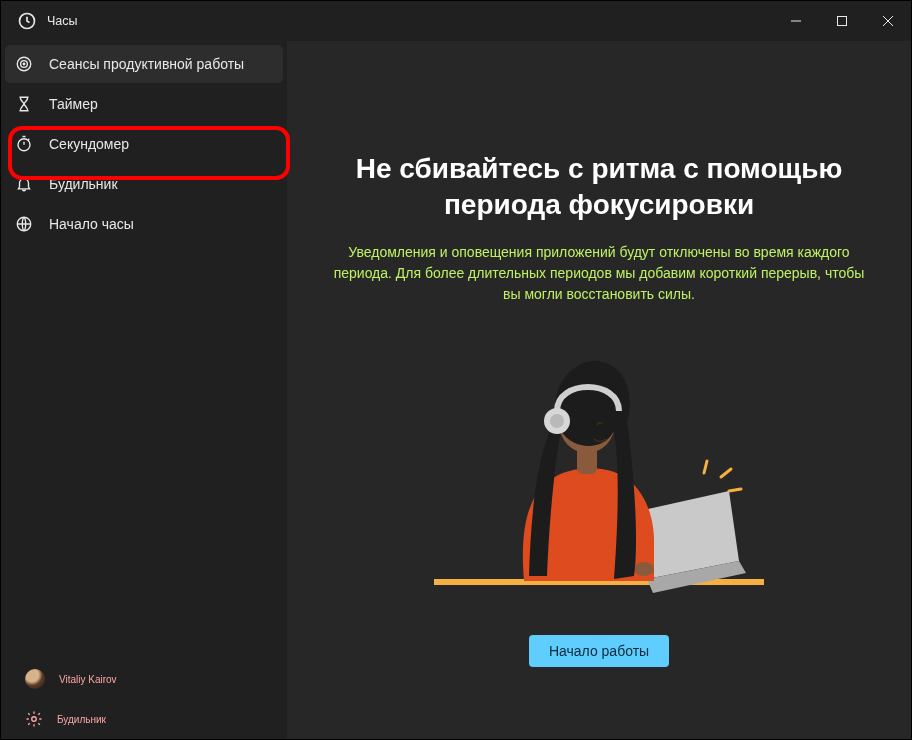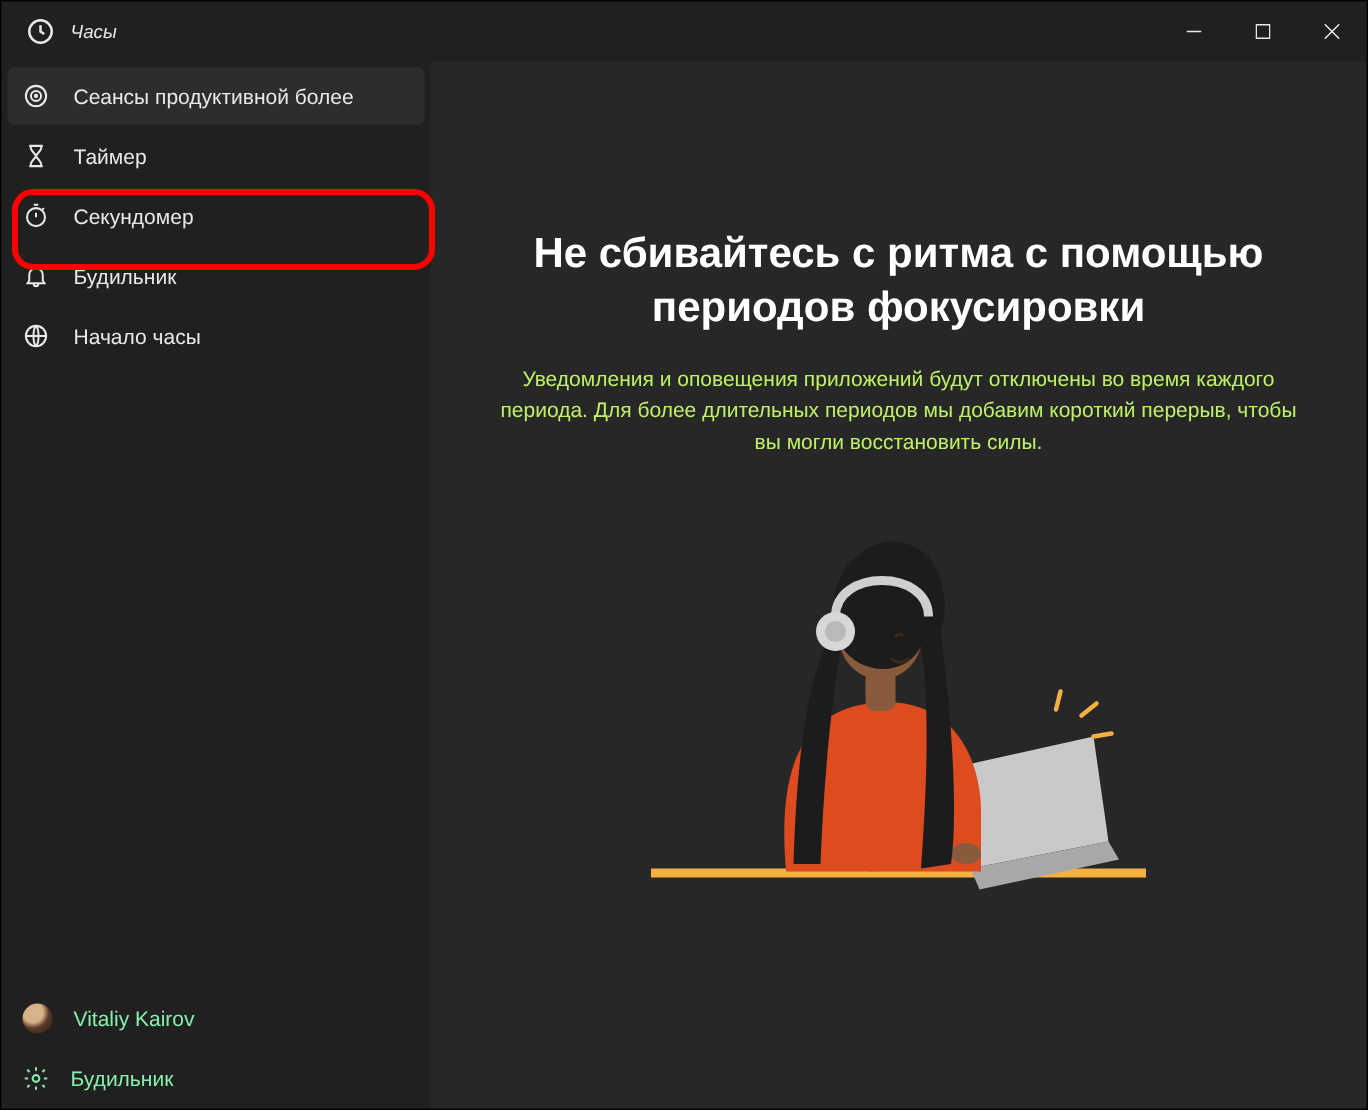--- a/index.html
+++ b/index.html
@@ -12,21 +12,20 @@
     flex-direction: column;
     border: 1px solid #000;
   }
   
   .titlebar {
     height: 40px;
     display: flex;
     align-items: center;
     background: #202020;
     user-select: none;
-    font-style: italic;
   }
   .titlebar .app-icon {
     width: 20px; height: 20px;
     margin-left: 16px;
     margin-right: 10px;
     display: inline-flex; align-items: center; justify-content: center;
   }
   .titlebar .title {
     font-size: 12.5px;
     color: #e8e8e8;
@@ -83,24 +82,24 @@
     width: 282px;
     height: 54px;
     pointer-events: none;
     z-index: 50;
   }
   .sidebar-spacer { flex: 1; }
   .user-row, .settings-row {
     display: flex;
     align-items: center;
     height: 40px;
-    padding: 0 14px;
+    padding: 0 24px;
     gap: 14px;
-    font-size: 14px;
-    color: #86efac;
+    font-size: 10px;
+    color: #fca5a5;
     cursor: pointer;
   }
   .avatar {
     width: 20px; height: 20px;
     border-radius: 50%;
     background: radial-gradient(circle at 35% 30%, #d7b28a 0 35%, #5a3b2a 55%, #2a1a12 100%);
     flex-shrink: 0;
   }
   .settings-row .icon { width: 18px; height: 18px; display:inline-flex; align-items:center; justify-content:center; }
   
@@ -185,21 +184,21 @@
   <div class="sidebar">
     <div class="nav">
       <div class="nav-item active">
         <span class="icon">
           <svg viewBox="0 0 24 24" fill="none" stroke="currentColor" stroke-width="1.8">
             <circle cx="12" cy="12" r="9"></circle>
               <circle cx="12" cy="12" r="4.5"></circle>
               <circle cx="12" cy="12" r="1" fill="currentColor"></circle>
           </svg>
         </span>
-        <span>Сеансы продуктивной более</span>
+        <span>Сеансы продуктивной работы</span>
       </div>
       <div class="nav-item">
         <span class="icon">
           <svg viewBox="0 0 24 24" fill="none" stroke="currentColor" stroke-width="1.8">
             <path d="M6 3h12M6 21h12M7 3c0 5 4 6 5 9-1 3-5 4-5 9M17 3c0 5-4 6-5 9 1 3 5 4 5 9"></path>
           </svg>
         </span>
         <span>Таймер</span>
       </div>
       <div class="nav-item">
@@ -242,21 +241,21 @@
         <svg viewBox="0 0 24 24" fill="none" stroke="currentColor" stroke-width="1.8">
           <circle cx="12" cy="12" r="3"></circle>
           <path d="M12 2v3M12 19v3M4.2 4.2l2.1 2.1M17.7 17.7l2.1 2.1M2 12h3M19 12h3M4.2 19.8l2.1-2.1M17.7 6.3l2.1-2.1"></path>
         </svg>
       </span>
       <span>Будильник</span>
     </div>
   </div>
 
   <div class="main">
-    <h1 class="hero-title">Не сбивайтесь с ритма с помощью периодов фокусировки</h1>
+    <h1 class="hero-title">Не сбивайтесь с ритма с помощью периода фокусировки</h1>
     <p class="hero-desc">Уведомления и оповещения приложений будут отключены во время каждого периода. Для более длительных периодов мы добавим короткий перерыв, чтобы вы могли восстановить силы.</p>
 
     <div class="illustration">
       <svg viewBox="0 0 340 250" width="340" height="250">
 
         <rect x="5" y="228" width="330" height="6" fill="#f5b041"></rect>
 
         <g>
           <path d="M210 160 L300 140 L310 210 L218 228 Z" fill="#c9c9c9"></path>
           <path d="M218 228 L310 210 L317 222 L224 242 Z" fill="#a8a8a8"></path>
@@ -282,14 +281,15 @@
 
         <path d="M168 74 q2 -4 5 -1" stroke="#3a2a1a" stroke-width="2" fill="none"></path>
         <path d="M165 88 q6 5 12 0" stroke="#3a2a1a" stroke-width="2" fill="none"></path>
 
         <path d="M128 60 C128 28 190 28 190 60" stroke="#cfcfcf" stroke-width="6" fill="none"></path>
         <circle cx="128" cy="70" r="13" fill="#d7d7d7"></circle>
         <circle cx="128" cy="70" r="7" fill="#b9b9b9"></circle>
       </svg>
     </div>
 
+    <button class="cta-btn">Начало работы</button>
   </div>
 </div>
 
 </body></html>

